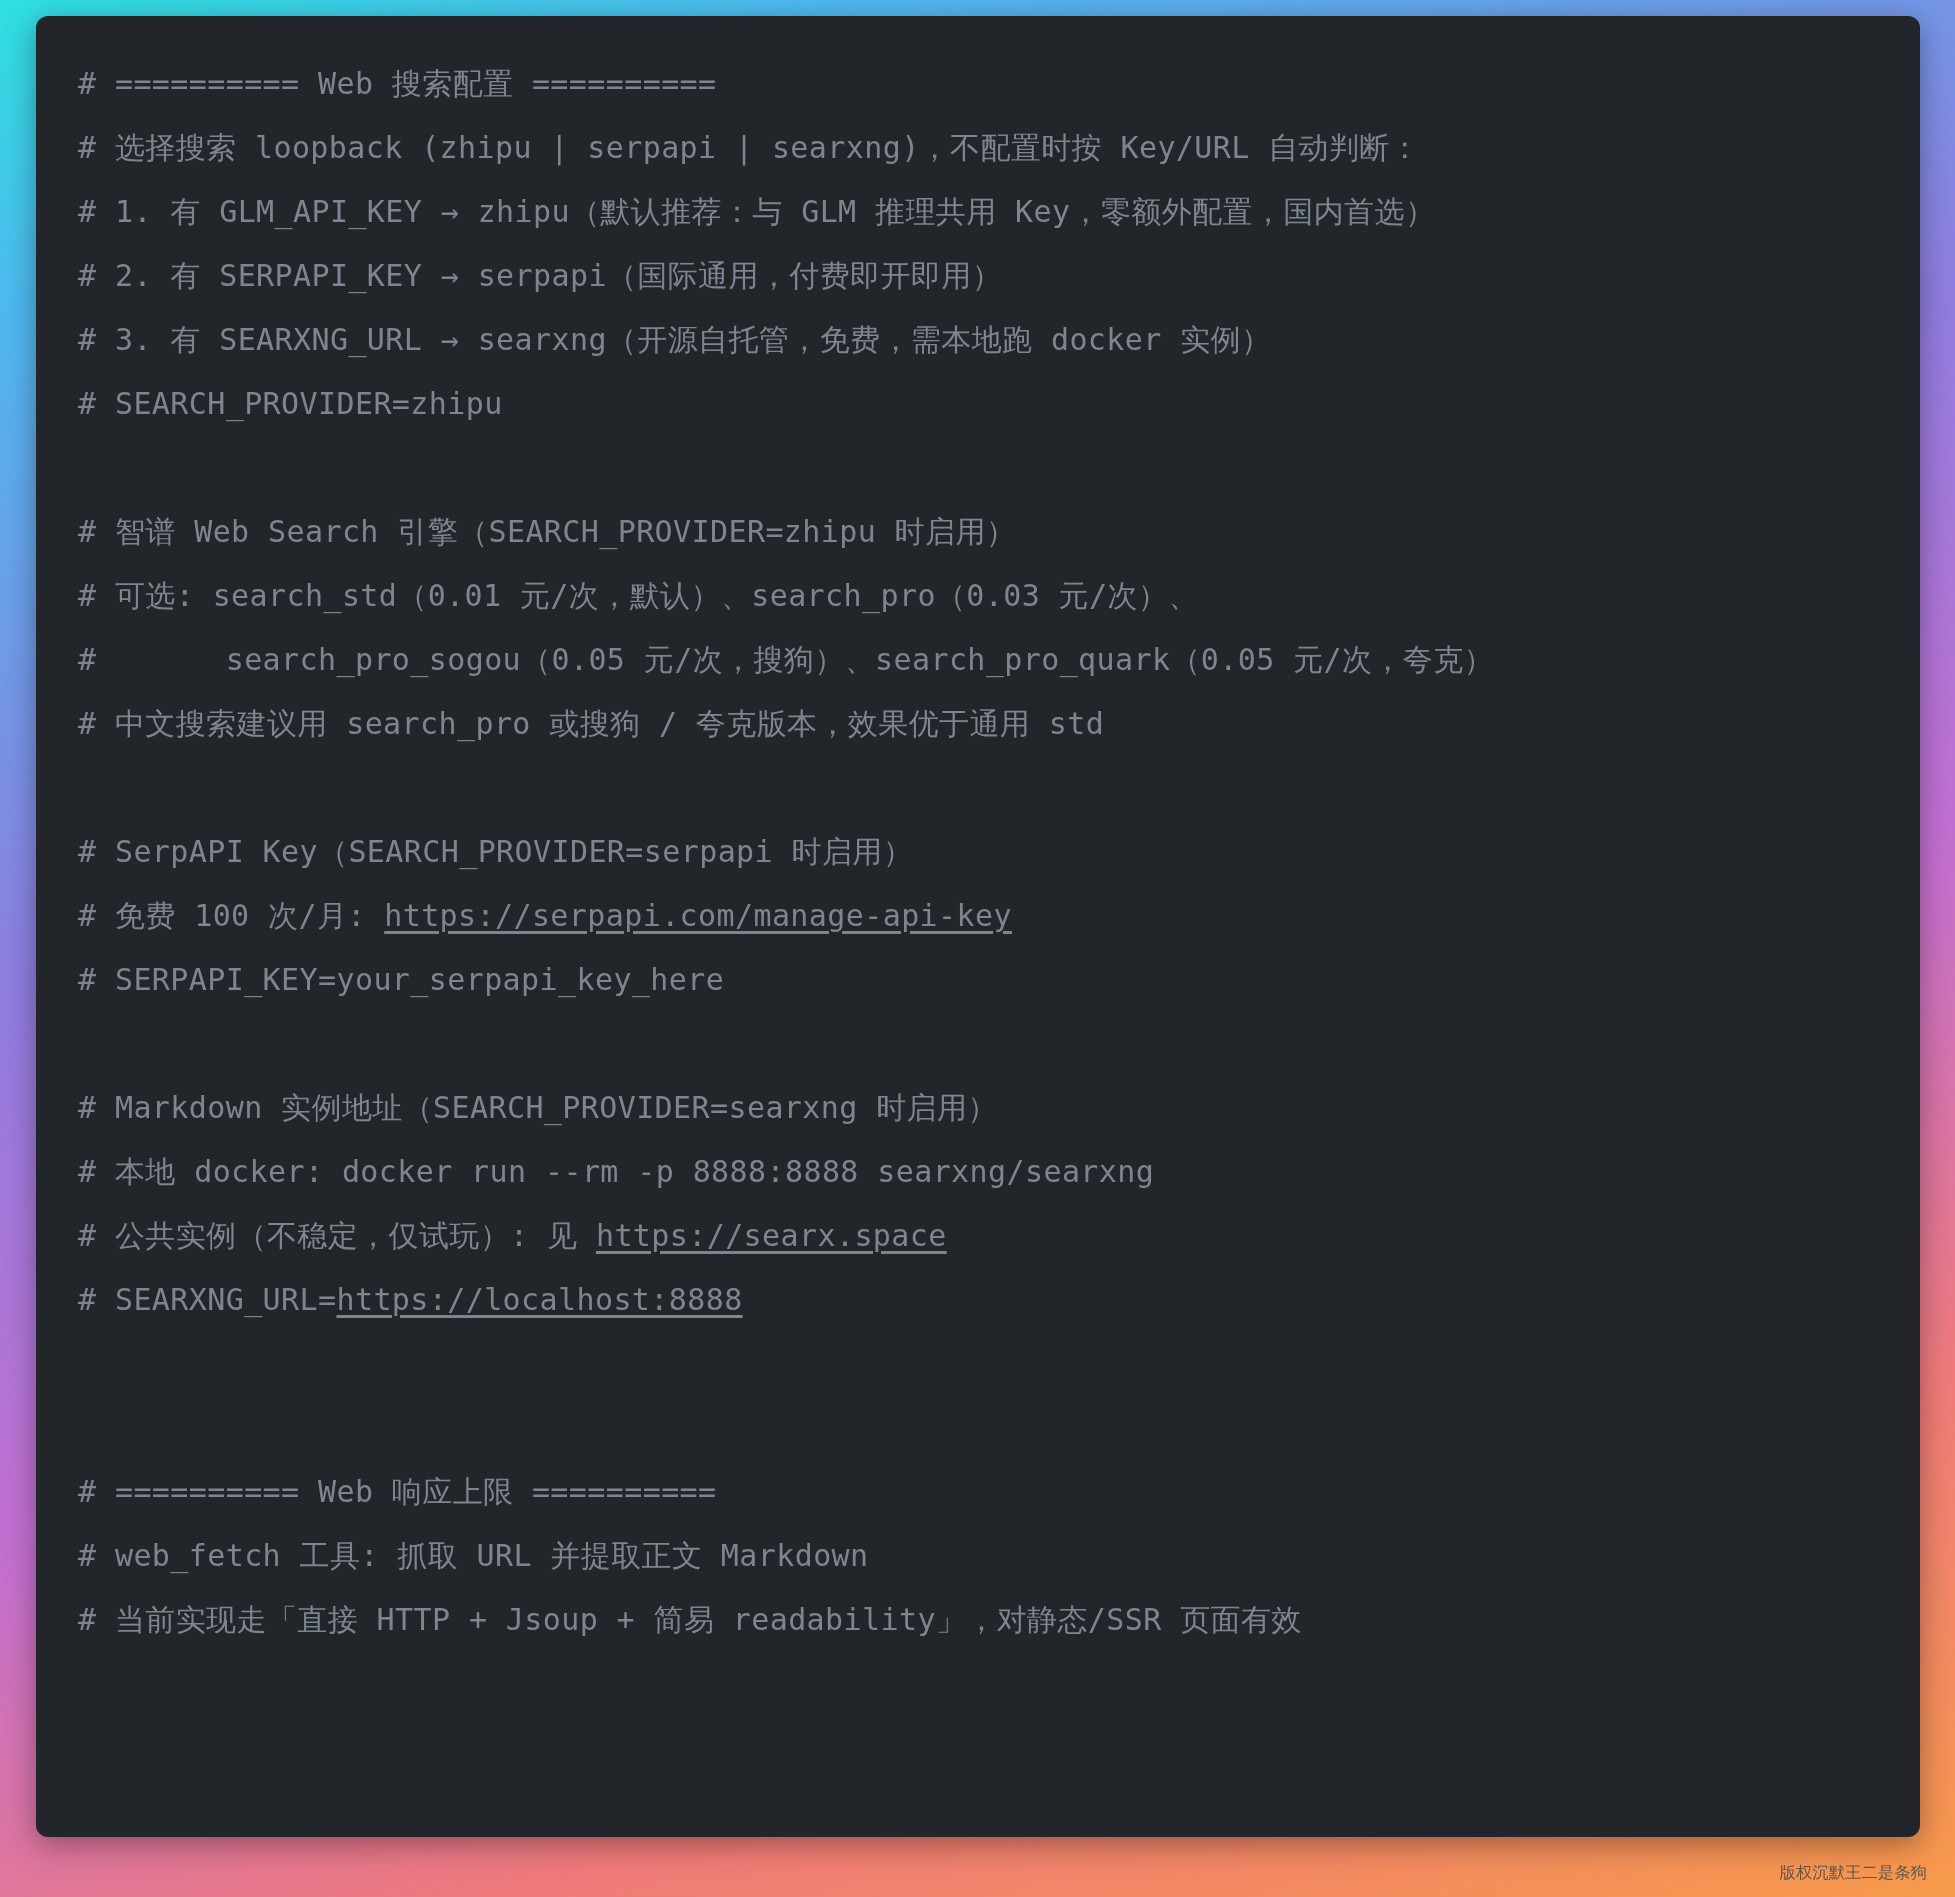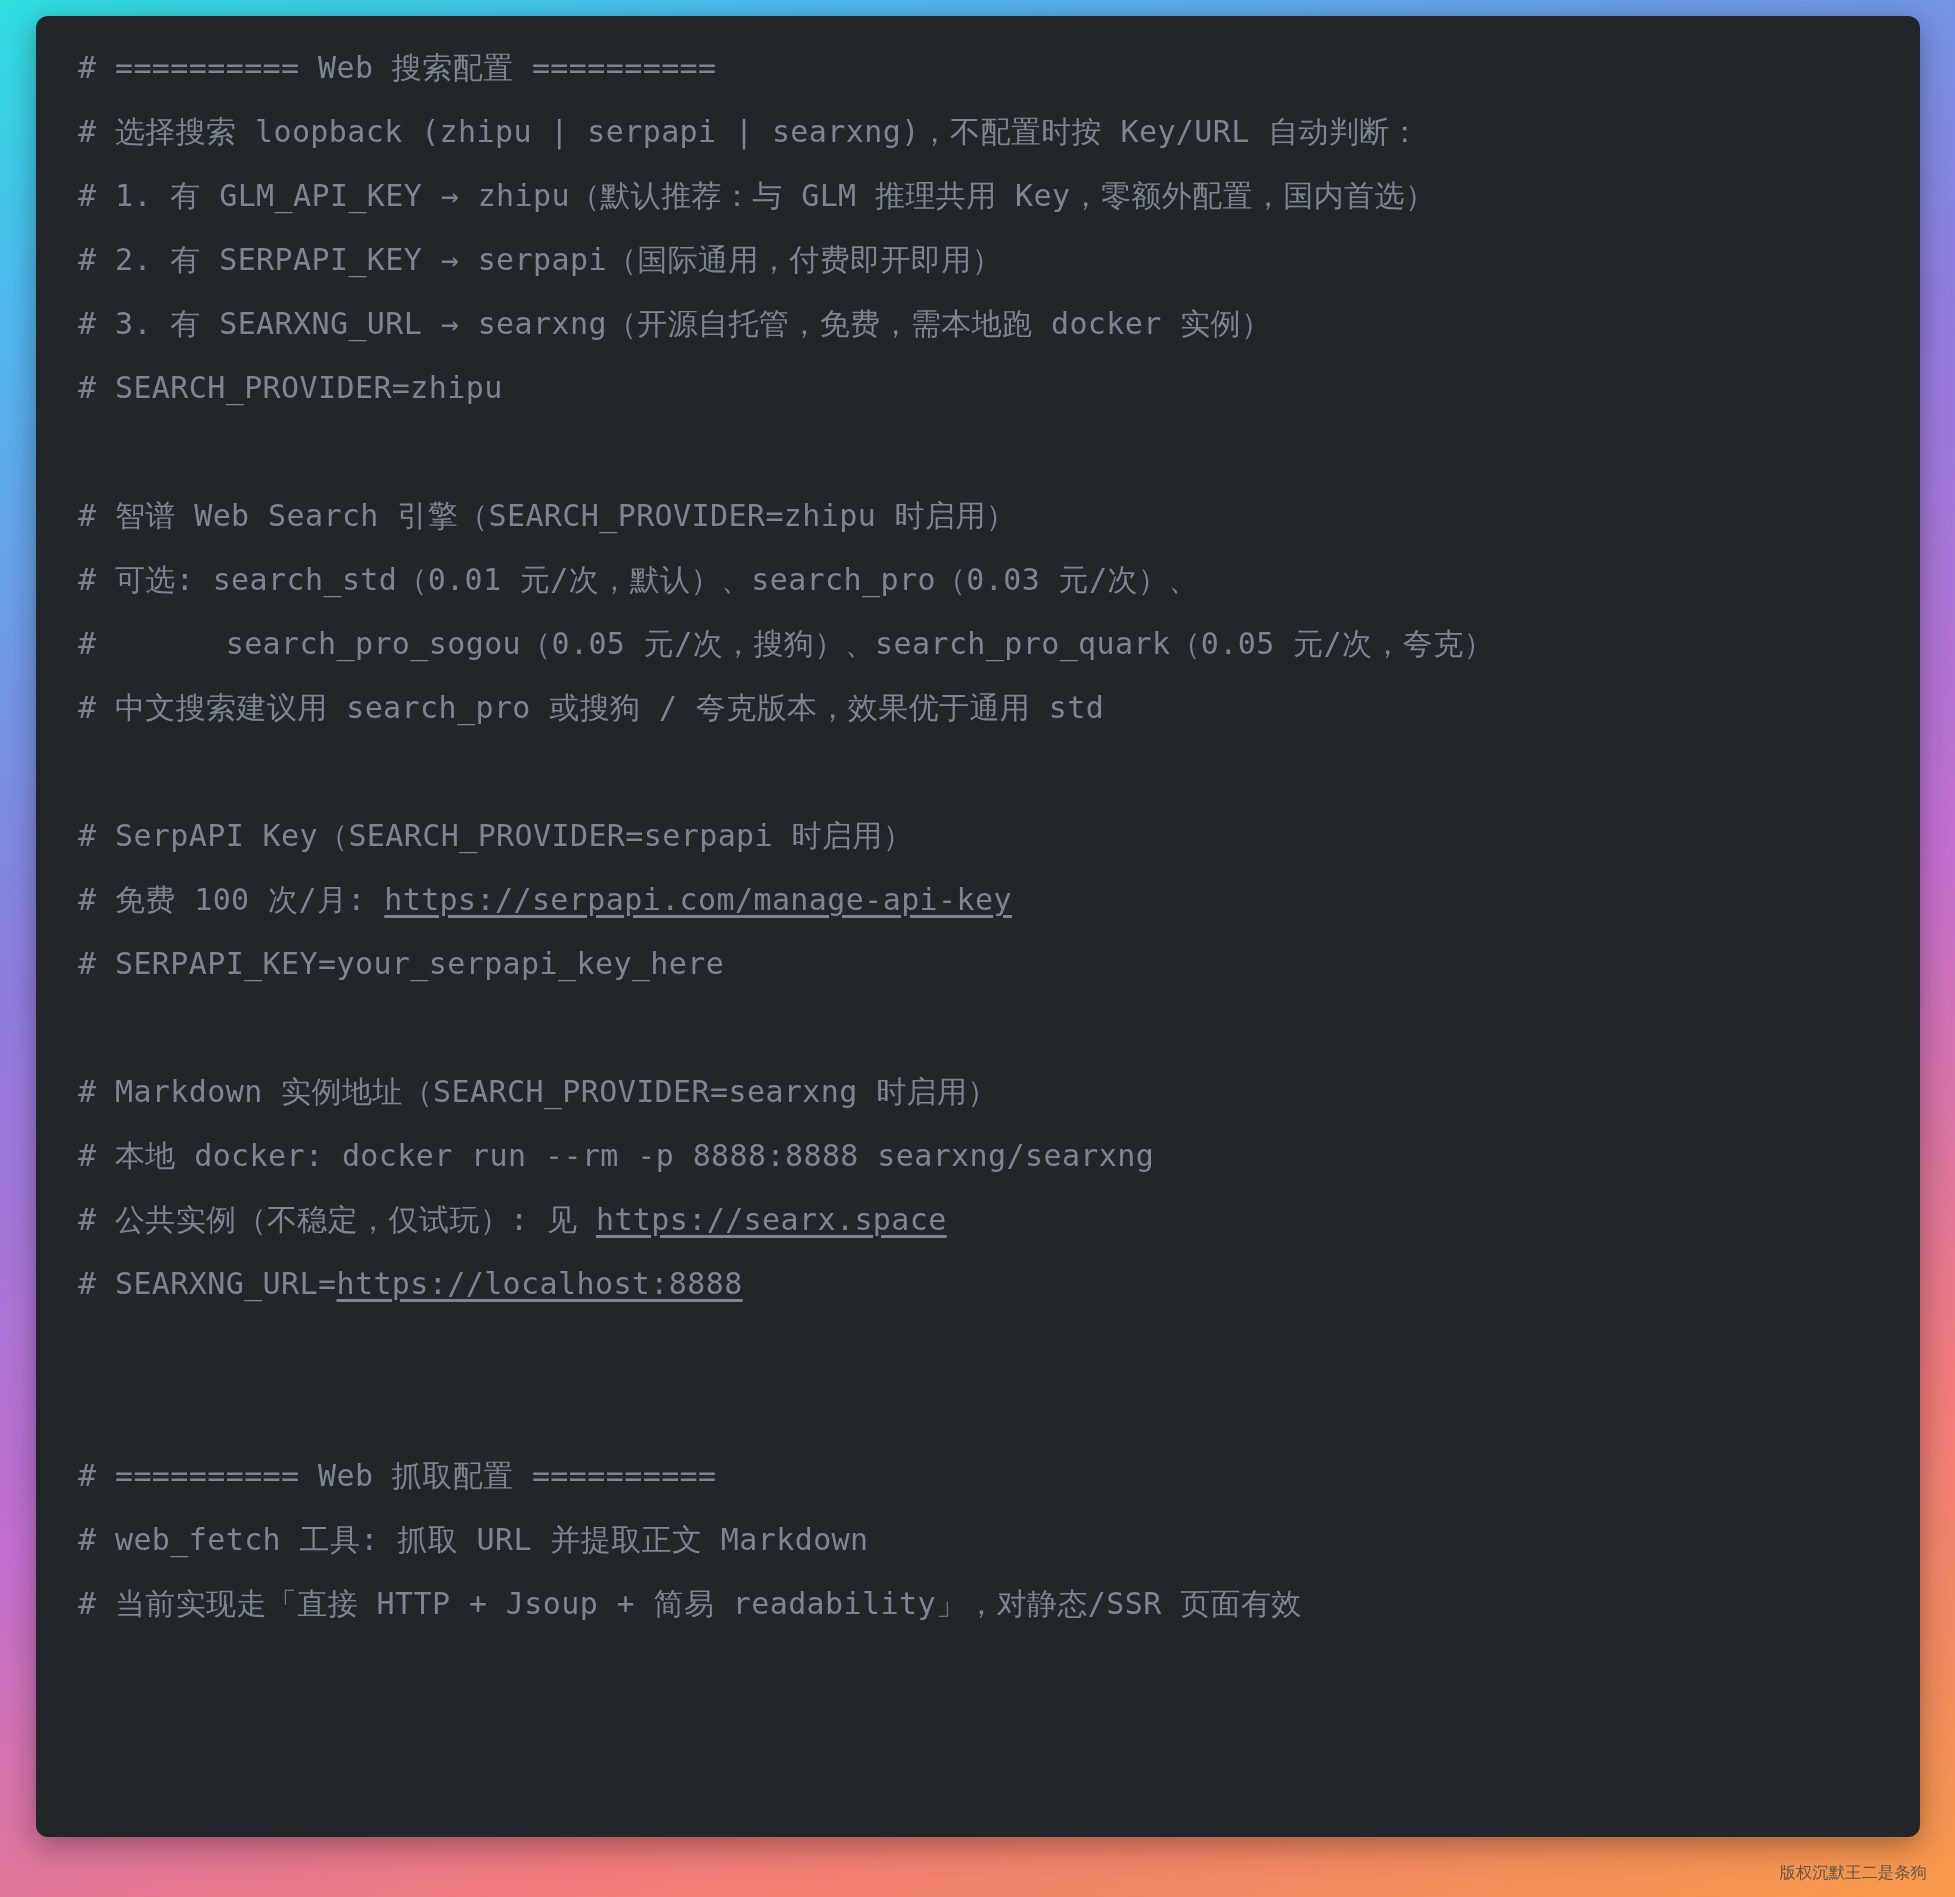--- a/index.html
+++ b/index.html
@@ -18,21 +18,21 @@
     left: 36px;
     top: 16.4px;
     width: 1884px;
     height: 1821px;
     background: #22262b;
     border-radius: 12px;
     box-shadow: 0 7.5px 30px rgba(0,0,0,0.35);
     overflow: hidden;
   }
   .code {
-    padding: 20px 30px 30px 42px;
+    padding: 36px 30px 30px 42px;
     box-sizing: border-box;
     width: 100%;
     height: 100%;
   }
   .line {
     display: block;
     white-space: pre;
     font-family: "DejaVu Sans Mono", monospace;
     font-size: 30px;
     line-height: 64px;
@@ -77,20 +77,20 @@
     <span class="line"># SerpAPI Key（SEARCH_PROVIDER=serpapi 时启用）</span>
     <span class="line"><span>#&nbsp;免费 100 次/月: </span><span class="link">https://serpapi.com/manage-api-key</span></span>
     <span class="line"># SERPAPI_KEY=your_serpapi_key_here</span>
     <span class="line blank">&nbsp;</span>
     <span class="line"># Markdown 实例地址（SEARCH_PROVIDER=searxng 时启用）</span>
     <span class="line"># 本地 docker: docker run --rm -p 8888:8888 searxng/searxng</span>
     <span class="line"><span>#&nbsp;公共实例（不稳定，仅试玩）: 见 </span><span class="link">https://searx.space</span></span>
     <span class="line"><span>#&nbsp;SEARXNG_URL=</span><span class="link">https://localhost:8888</span></span>
     <span class="line blank">&nbsp;</span>
     <span class="line blank">&nbsp;</span>
-    <span class="line"># ========== Web 抓取配置 ==========</span>
+    <span class="line"># ========== Web 响应上限 ==========</span>
     <span class="line"># web_fetch 工具: 抓取 URL 并提取正文 Markdown</span>
     <span class="line"># 当前实现走「直接 HTTP + Jsoup + 简易 readability」，对静态/SSR 页面有效</span>
   </div>
 </div>
 
 <div class="watermark">版权沉默王二是条狗</div>
 
 
 </body></html>

